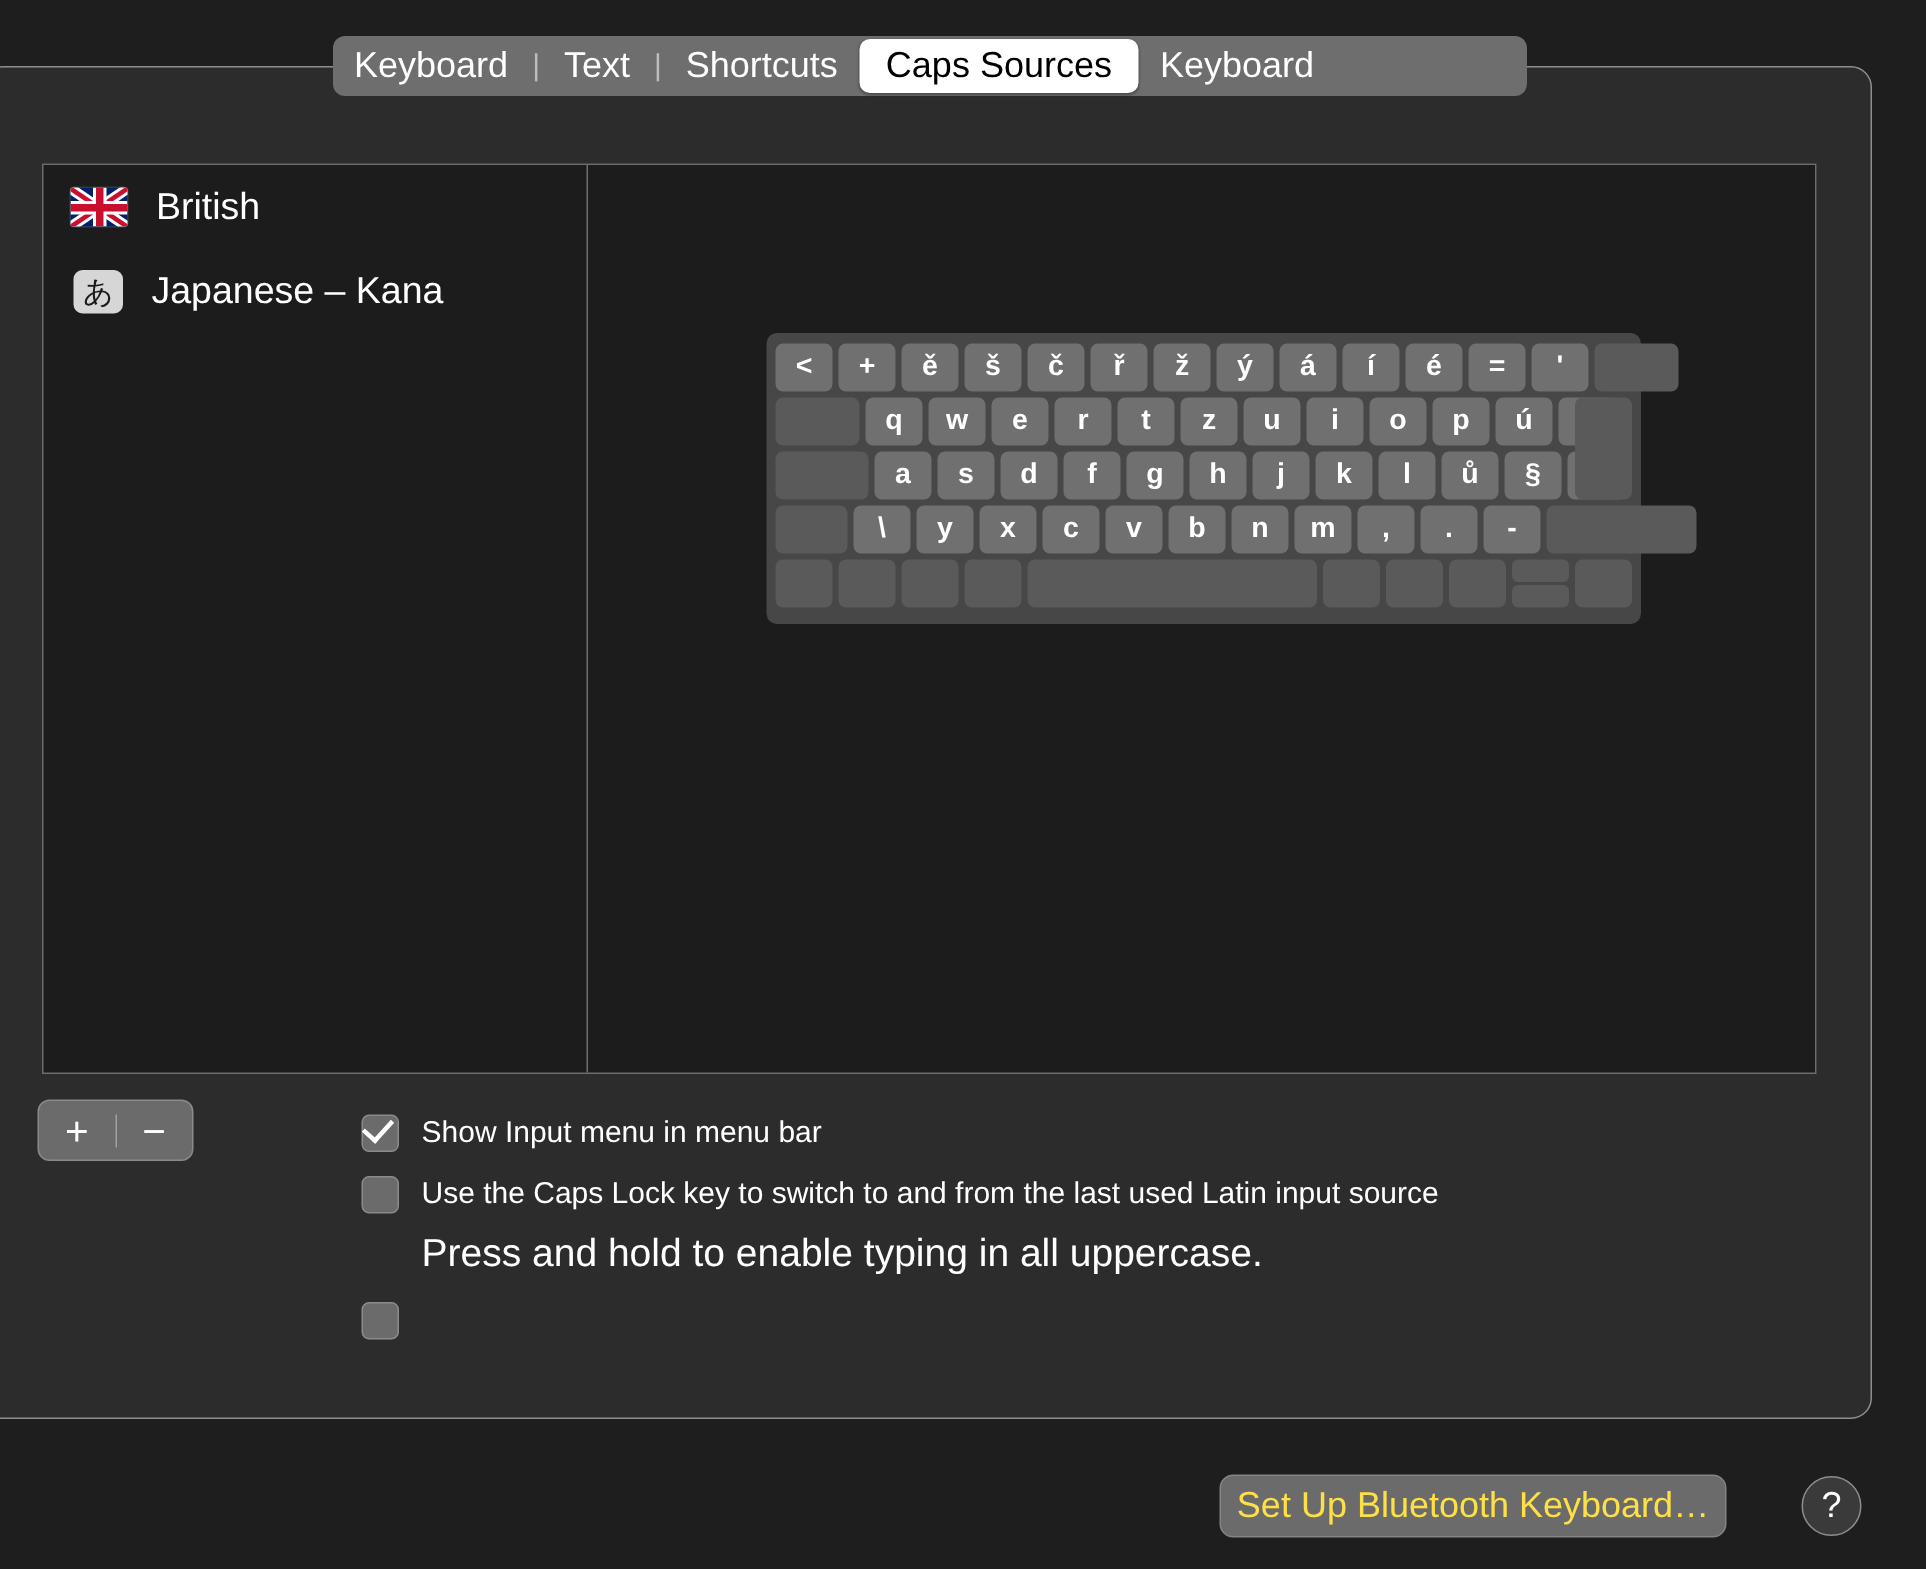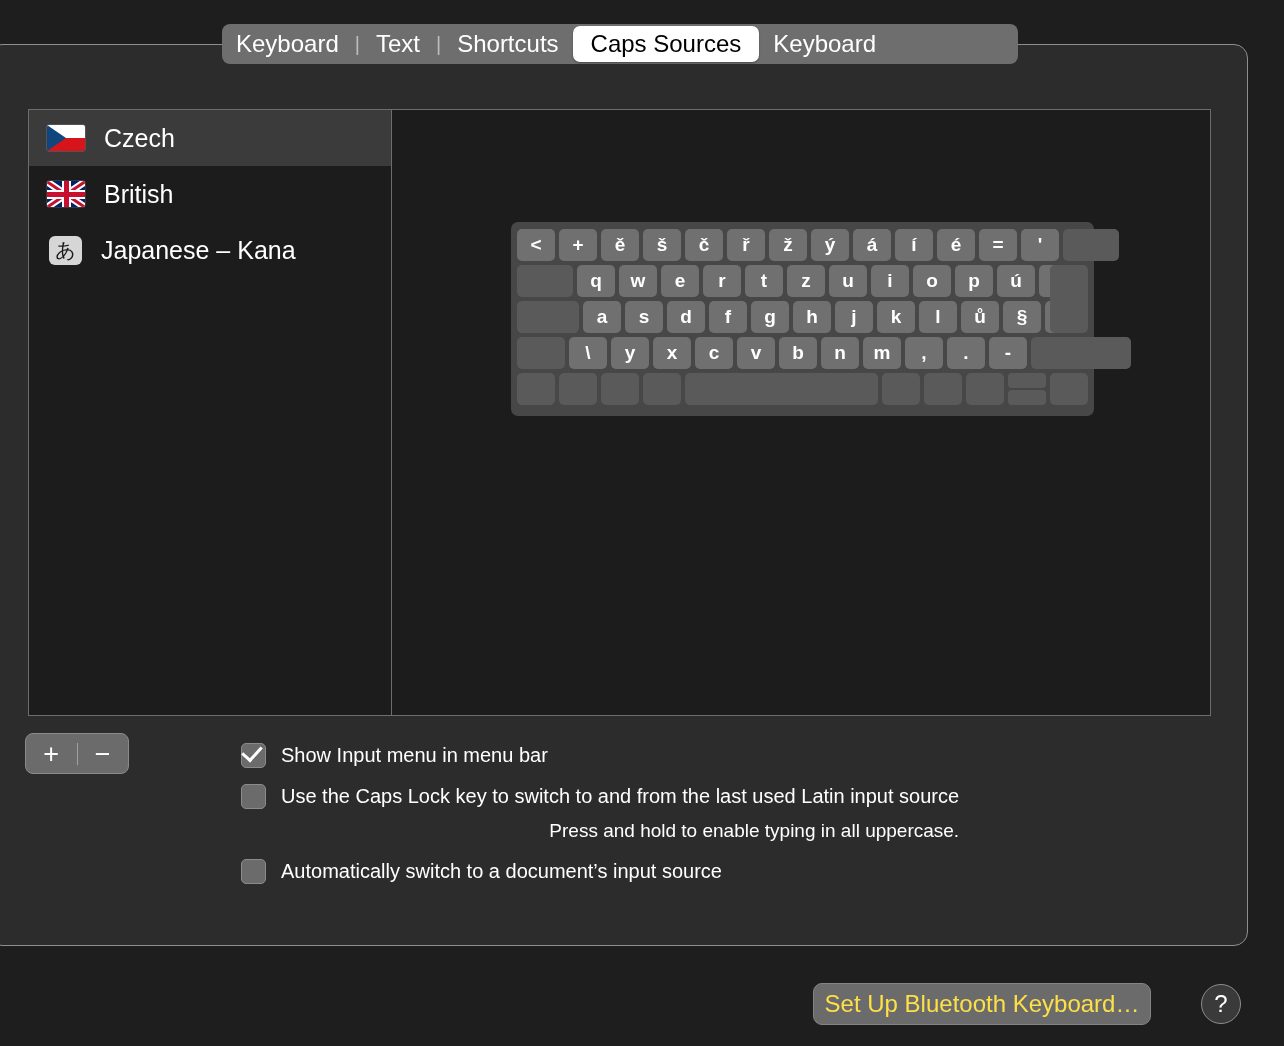--- a/index.html
+++ b/index.html
@@ -248,26 +248,25 @@
     transform: rotate(42deg);
   }
   .optlabel {
     font-size: 20px;
     color: #ffffff;
     margin-left: 15px;
     white-space: nowrap;
     line-height: 31px;
   }
   .subnote {
-    font-size: 19px;
+    font-size: 26px;
     color: #ffffff;
     margin-left: 40px;
     margin-top: -2px;
     margin-bottom: 14px;
-    text-align: right;
   }
 
   
   .btn-bt {
     position: absolute;
     left: 813px;
     top: 983px;
     width: 338px;
     height: 42px;
     background: #6b6b6b;
@@ -310,28 +309,20 @@
   <div class="tab-sep">|</div>
   <div class="tab">Shortcuts</div>
   <div class="tab selected">Caps Sources</div>
   <div class="tab">Keyboard</div>
 </div>
 
 <div class="sourcebox">
 
   <div class="sourcelist">
 
-    <div class="source-row selected">
-      <span class="flag flag-cz">
-        <span class="cz-white"></span>
-        <span class="cz-red"></span>
-        <span class="cz-blue"></span>
-      </span>
-      <span class="source-label">Czech</span>
-    </div>
 
     <div class="source-row">
       <span class="flag flag-gb">
         <span class="d1"></span>
           <span class="d2"></span>
         <span class="d1r"></span>
           <span class="d2r"></span>
         <span class="cw-h"></span>
           <span class="cw-v"></span>
         <span class="cr-h"></span>
@@ -452,19 +443,18 @@
   </div>
 
   <div class="optrow">
     <span class="cbox"></span>
     <span class="optlabel">Use the Caps Lock key to switch to and from the last used Latin input source</span>
   </div>
   <div class="subnote">Press and hold to enable typing in all uppercase.</div>
 
   <div class="optrow">
     <span class="cbox"></span>
-    <span class="optlabel">Automatically switch to a document’s input source</span>
   </div>
 
 </div>
 
 <div class="btn-bt">Set Up Bluetooth Keyboard…</div>
 <div class="btn-help">?</div>
 
 </body></html>

